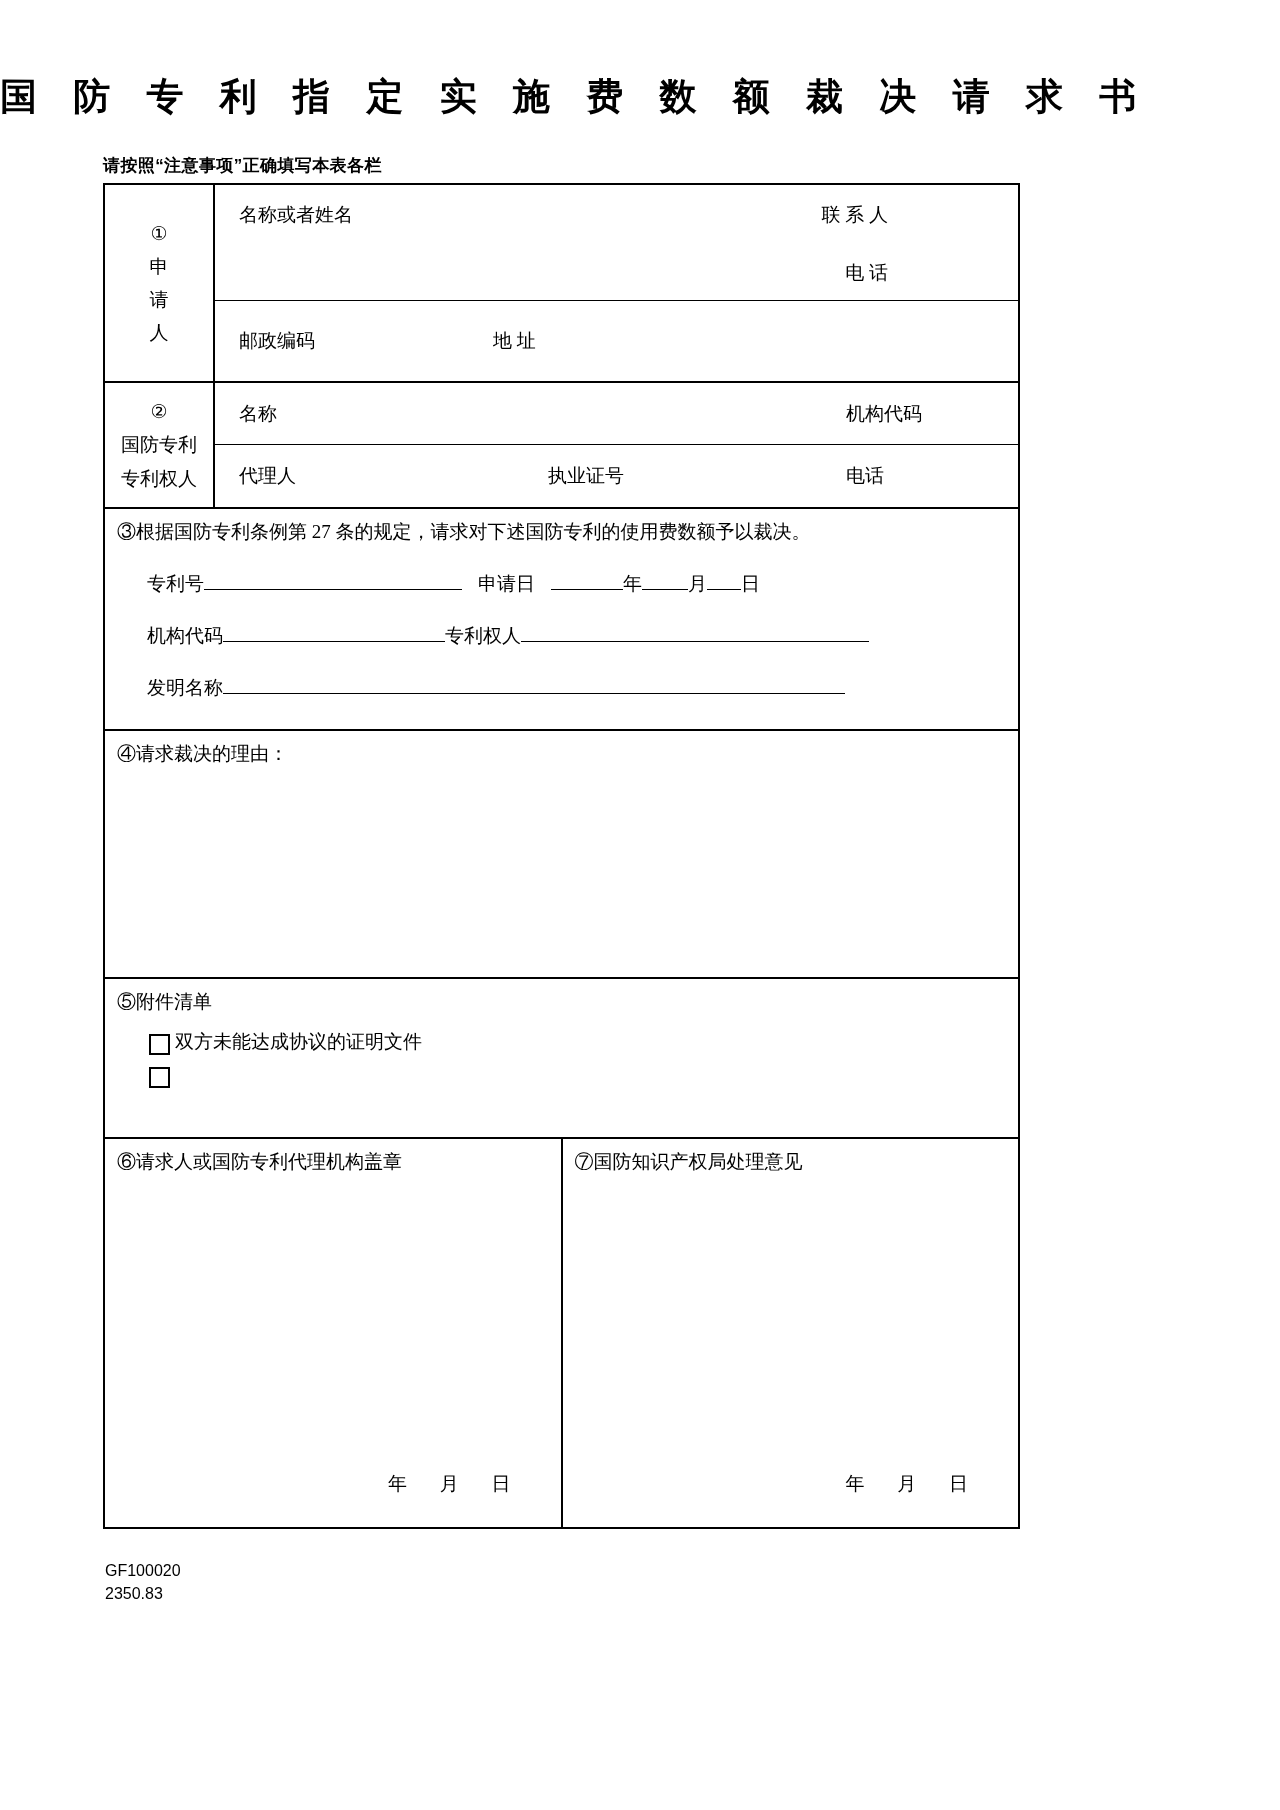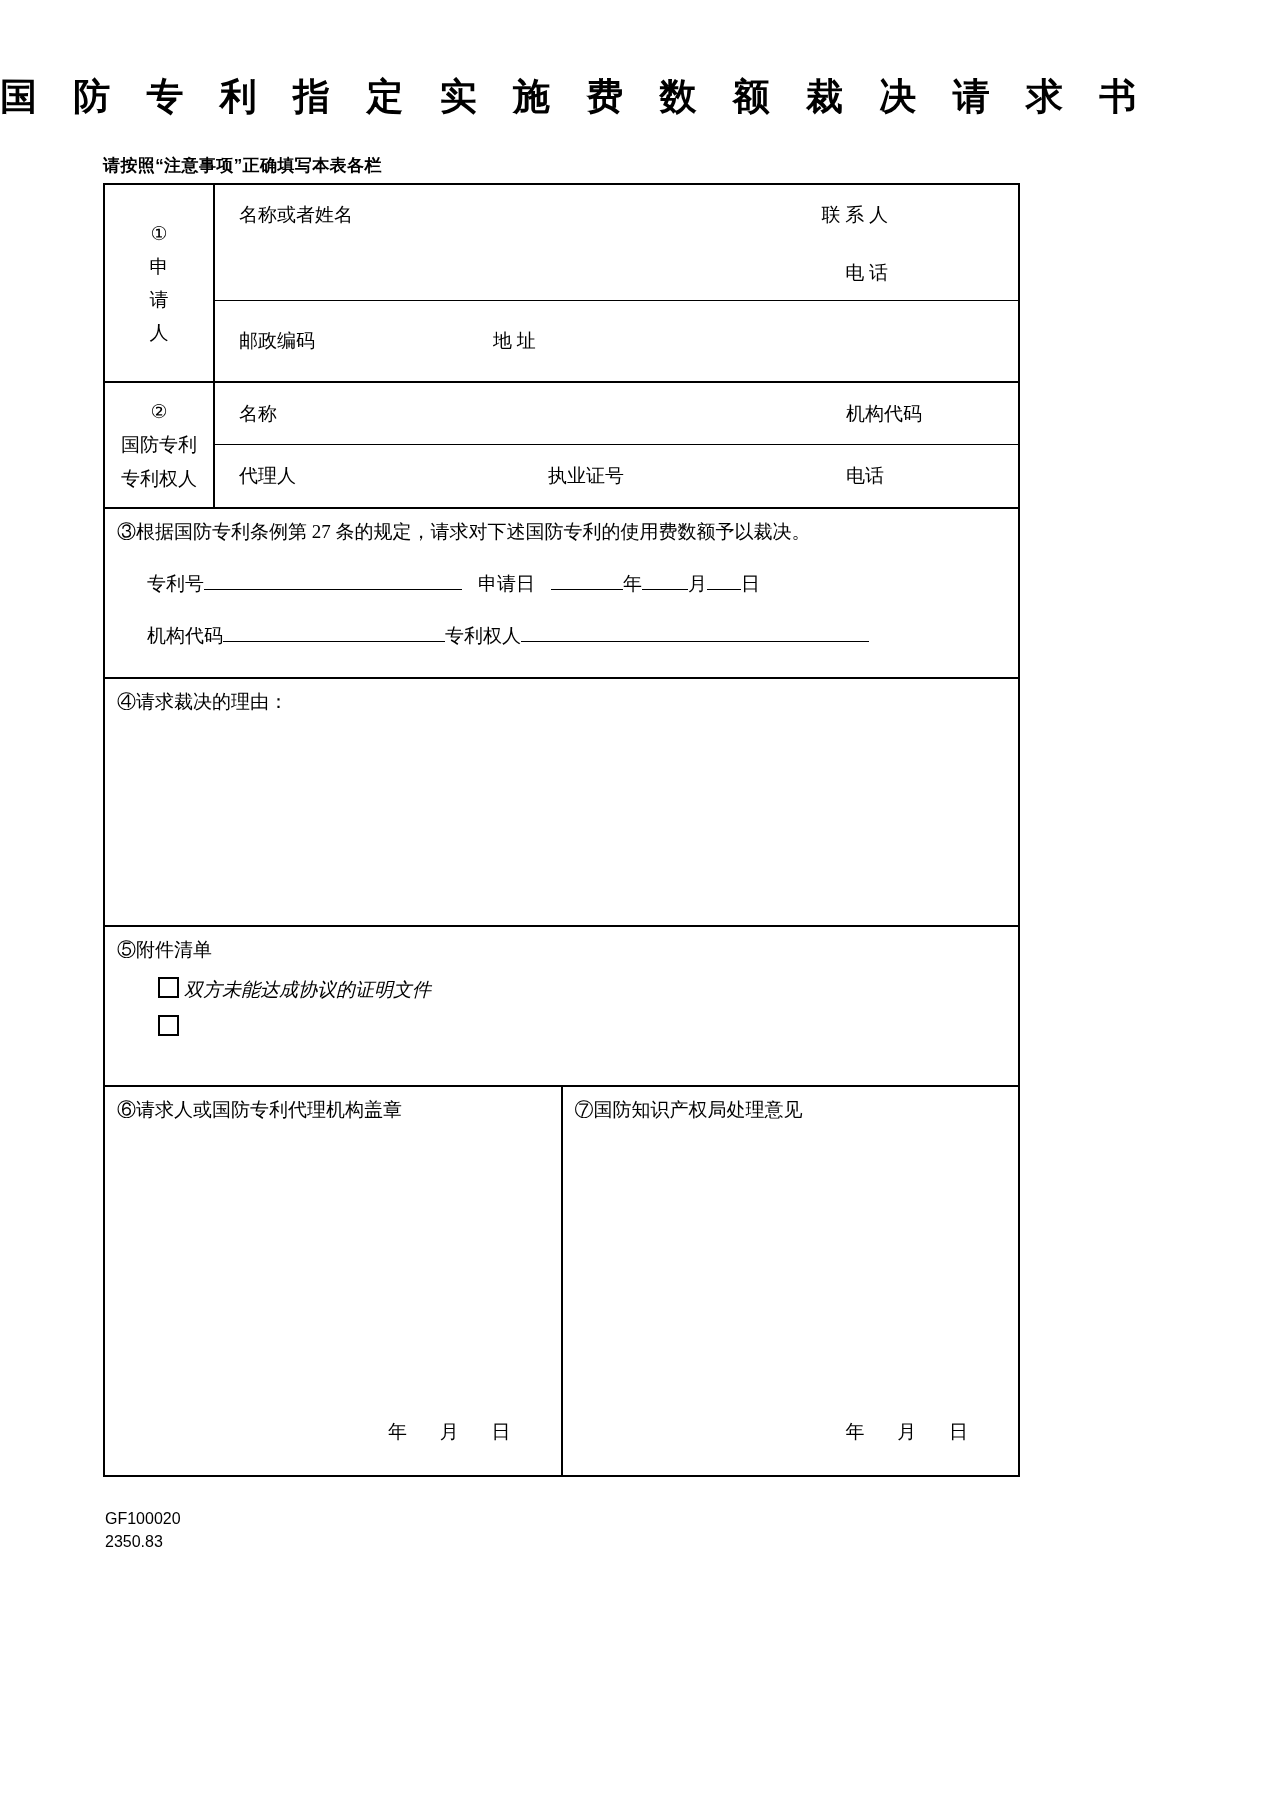--- a/index.html
+++ b/index.html
@@ -127,21 +127,21 @@
   .u-owner   { width: 348px; }
   .u-invent  { width: 622px; }
 
   .gapsm { display: inline-block; width: 16px; }
 
   
   .sec4 { height: 246px; padding: 10px 0 0 12px; box-sizing: border-box; }
 
   
   .sec5 { height: 158px; padding: 10px 0 0 12px; box-sizing: border-box; }
-  .checkline { display: flex; align-items: flex-start; margin-left: 41px; margin-top: 14px; font-style: italic; }
+  .checkline { display: flex; align-items: flex-end; margin-left: 32px; margin-top: 14px; }
   .checkbox {
     width: 21px; height: 21px;
     border: 2.5px solid #000;
     box-sizing: border-box;
     margin-right: 5px;
     flex: 0 0 auto;
   }
   .checkline.second { margin-top: 12px; }
 
   
@@ -231,20 +231,23 @@
         <div class="heading">③根据国防专利条例第 27 条的规定，请求对下述国防专利的使用费数额予以裁决。</div>
 
         <div class="fill-line">
           <span>专利号</span><span class="ul u-patent"></span><span class="gapsm"></span><span>申请日</span><span class="gapsm"></span><span class="ul u-year"></span><span>年</span><span class="ul u-month"></span><span>月</span><span class="ul u-day"></span><span>日</span>
         </div>
 
         <div class="fill-line">
           <span>机构代码</span><span class="ul u-impl"></span><span>专利权人</span><span class="ul u-owner"></span>
         </div>
 
+        <div class="fill-line">
+          <span>发明名称</span><span class="ul u-invent"></span>
+        </div>
       </div>
     </div>
 
     <div class="row">
       <div class="field-col sec4">
         <div>④请求裁决的理由：</div>
       </div>
     </div>
 
     <div class="row">

